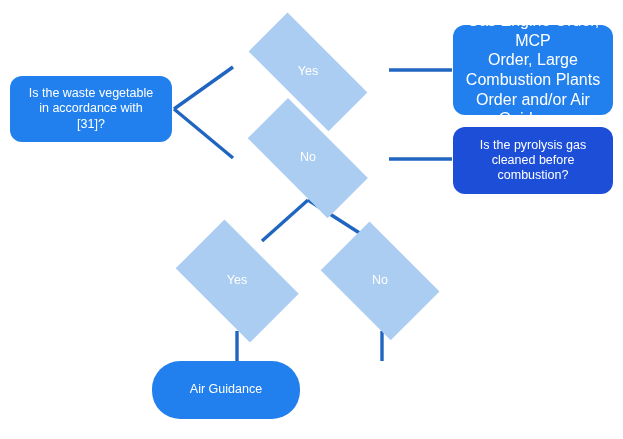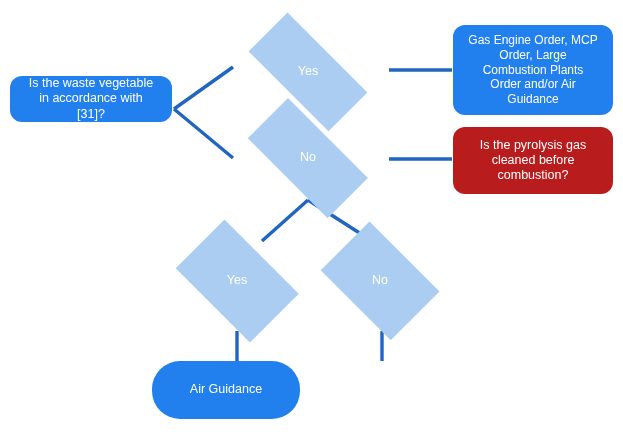--- a/index.html
+++ b/index.html
@@ -32,45 +32,45 @@
     text-align: center;
     color: #ffffff;
     line-height: 1.22;
     white-space: pre-line;
   }
   
   .box {
     border-radius: 12px;
   }
   .box.blue  { background: #2180EE; }
-  .box.amber { background: #b91c1c; }
+  .box.amber { background: #1d4ed8; }
 
   
   .diamond {
     background: transparent;
   }
   .diamond .dia-shape {
     position: absolute;
     left: 50%;
     top: 50%;
     width: 70.71%;
     height: 70.71%;
     transform: translate(-50%, -50%) rotate(45deg);
     background: #ABCDF2;
   }
   .diamond .dia-label {
     position: relative;
     z-index: 2;
   }
 
   
-  #node-q1      { left: 10px;  top: 76px;  width: 162px; height: 46px;  font-size: 12.5px; }
+  #node-q1      { left: 10px;  top: 76px;  width: 162px; height: 66px;  font-size: 12.5px; }
   #node-yes1    { left: 228px; top: 33px;  width: 160px; height: 78px;  font-size: 12.5px; }
   #node-no1     { left: 228px; top: 118px; width: 160px; height: 80px;  font-size: 12.5px; }
-  #node-out1    { left: 453px; top: 25px;  width: 160px; height: 90px;  font-size: 12px; }
+  #node-out1    { left: 453px; top: 25px;  width: 160px; height: 90px;  font-size: 16px; }
   #node-q2      { left: 453px; top: 127px; width: 160px; height: 67px;  font-size: 12.5px; }
   #node-yes2    { left: 163px; top: 232px; width: 148px; height: 98px;  font-size: 12.5px; }
   #node-no2     { left: 310px; top: 232px; width: 140px; height: 98px;  font-size: 12.5px; }
   #node-out2    { left: 152px; top: 361px; width: 148px; height: 58px;  font-size: 12.5px; border-radius: 28px; }
   #node-out3    { left: 308px; top: 361px; width: 160px; height: 58px;  font-size: 12.5px; }
 </style>
 </head>
 <body>
 
 <div id="canvas">

